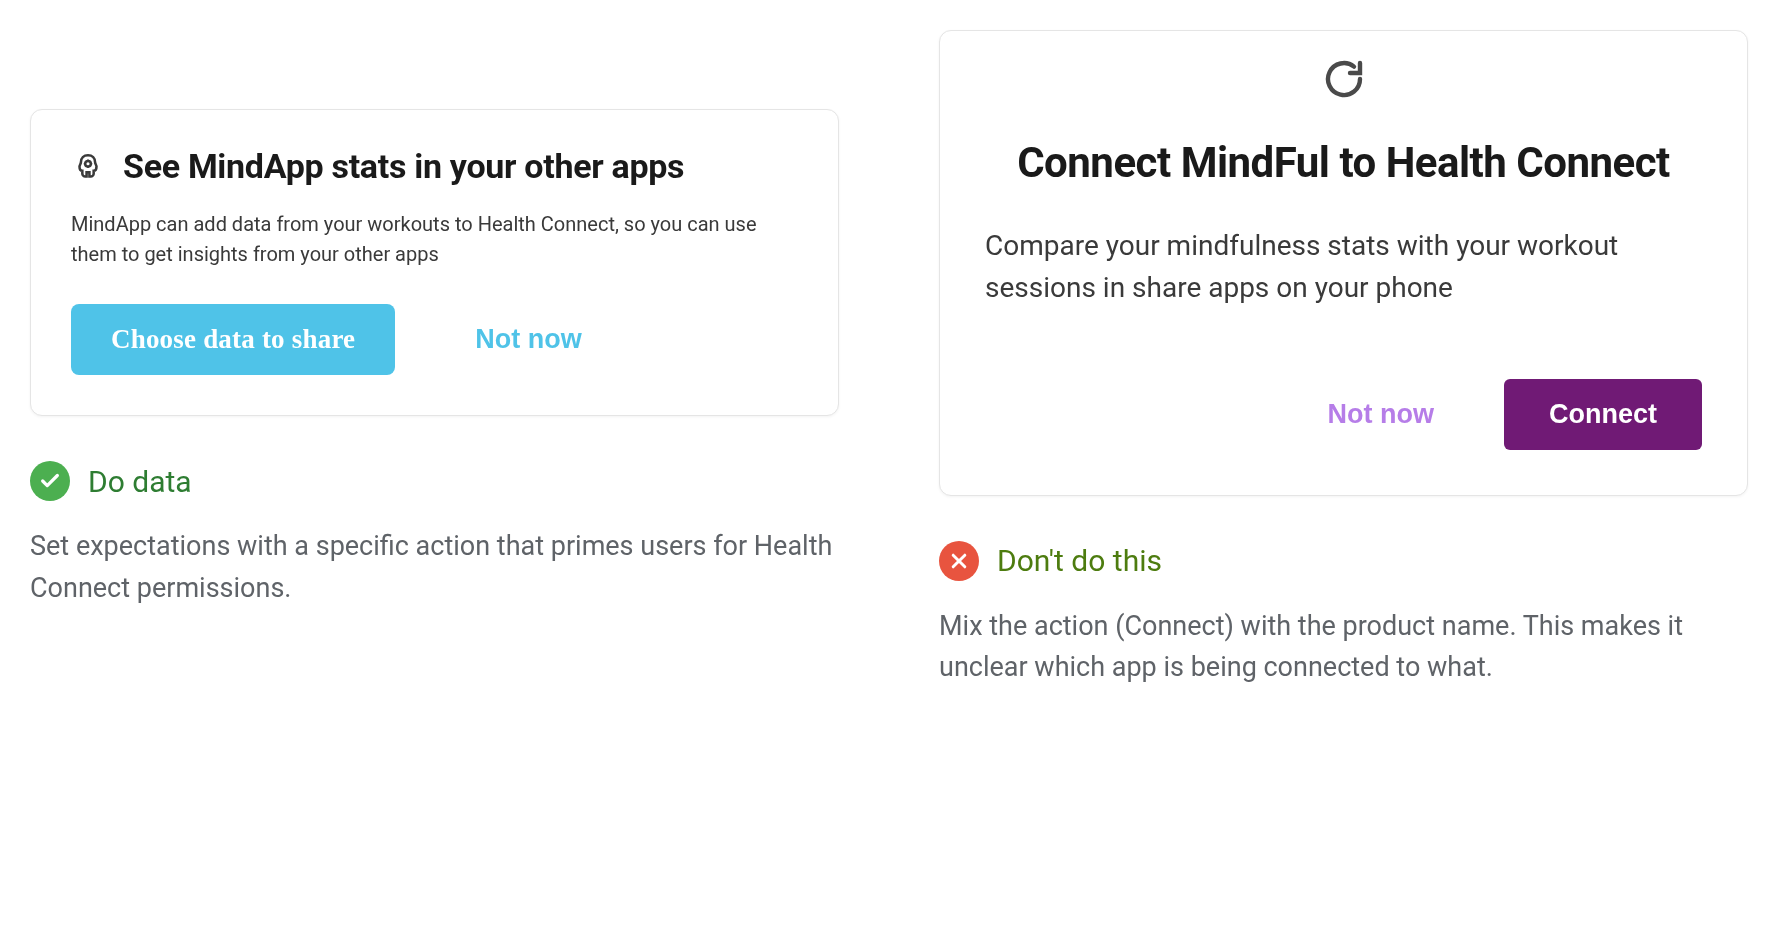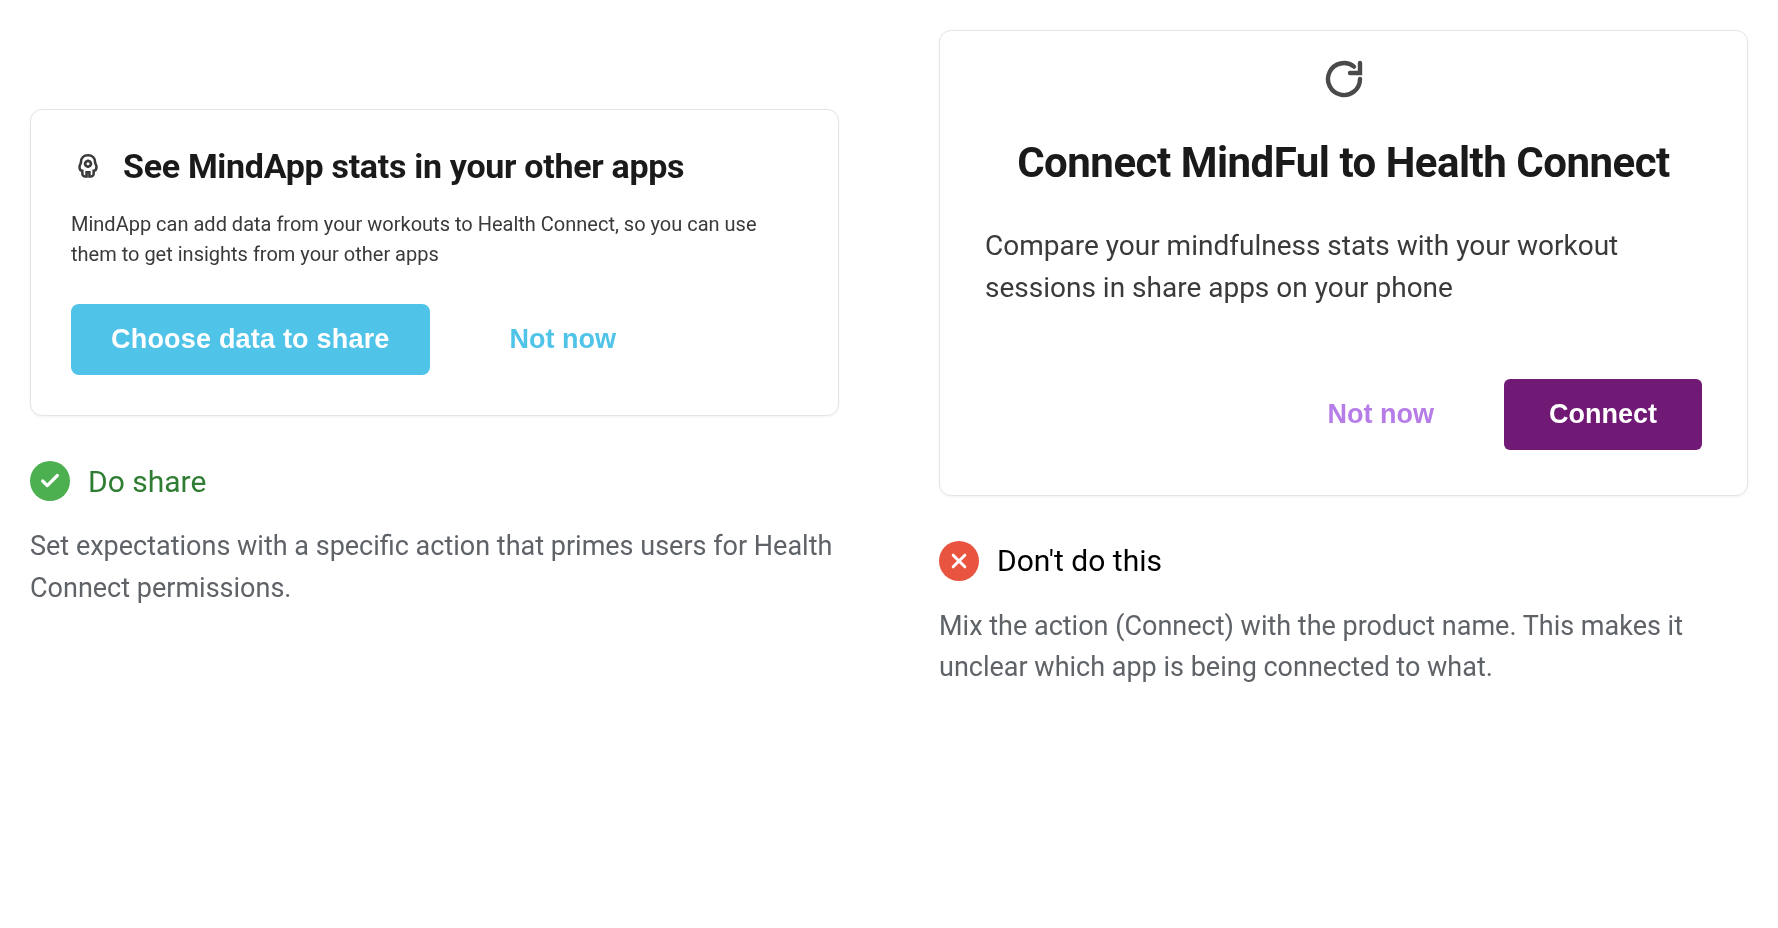--- a/index.html
+++ b/index.html
@@ -63,20 +63,21 @@
     .btn-primary-blue {
       background: #4fc3e8;
       color: #ffffff;
       border: none;
       border-radius: 8px;
       padding: 20px 40px;
       font-size: 27px;
       font-weight: 600;
       cursor: pointer;
       letter-spacing: 0.2px;
+      font-family: Liberation Serif, serif;
     }
     .btn-text-blue {
       background: transparent;
       color: #4fc3e8;
       border: none;
       font-size: 27px;
       font-weight: 600;
       cursor: pointer;
       padding: 20px 50px;
     }
@@ -157,21 +158,21 @@
     .cross-badge {
       background: #e8543f;
     }
     .annotation-label-do {
       font-size: 30px;
       color: #2e7d32;
       font-weight: 400;
     }
     .annotation-label-dont {
       font-size: 30px;
-      color: #000000;
+      color: #4d7c0f;
       font-weight: 400;
     }
     .annotation-text {
       font-size: 27px;
       color: #5f6368;
       line-height: 1.55;
     }
   </style>
 </head>
 <body>
@@ -197,21 +198,21 @@
       </div>
     </div>
 
     <div class="annotation">
       <div class="annotation-header">
         <span class="check-badge">
           <svg width="22" height="22" viewBox="0 0 24 24" fill="none" stroke="#ffffff" stroke-width="3.5" stroke-linecap="round" stroke-linejoin="round">
             <polyline points="4 12 9 17 20 6"></polyline>
           </svg>
         </span>
-        <span class="annotation-label-do">Do share</span>
+        <span class="annotation-label-do">Do data</span>
       </div>
       <p class="annotation-text">Set expectations with a specific action that primes users for Health Connect permissions.</p>
     </div>
   </div>
 
   <div class="column">
     <div class="card card-right">
       <span class="sync-icon">
         <svg width="48" height="48" viewBox="0 0 24 24" fill="none" stroke="#4a4a4a" stroke-width="2.2" stroke-linecap="round">
           <path d="M20 12a8 8 0 1 1-3-6.2"></path>

